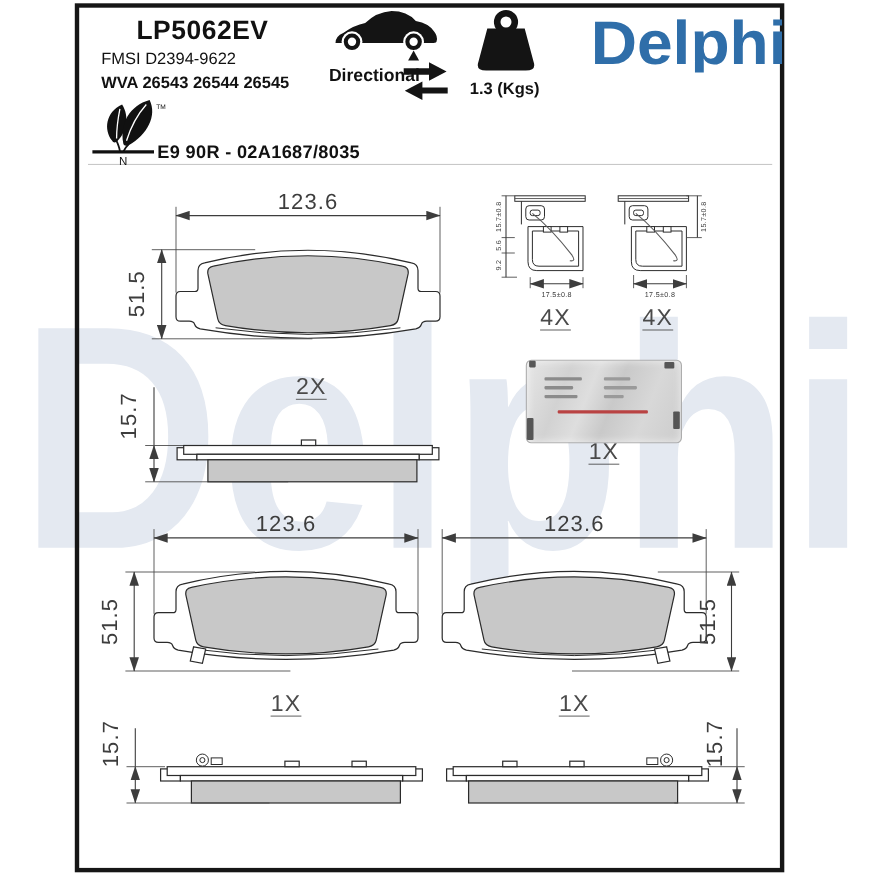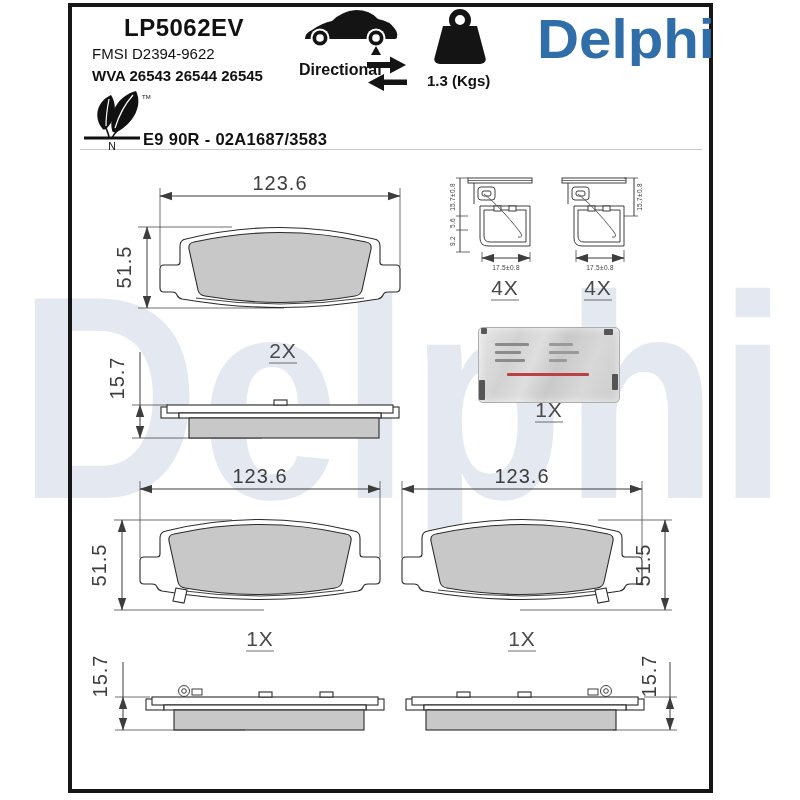--- a/index.html
+++ b/index.html
@@ -52,21 +52,21 @@
   <text class="t-wm" x="18" y="498" font-size="290" textLength="770" lengthAdjust="spacingAndGlyphs">Delphi</text>
 </svg>
 
 <div id="frame" class="abs"></div>
 
 <div id="part-number" class="abs hdr">LP5062EV</div>
 <div id="fmsi" class="abs hdr">FMSI D2394-9622</div>
 <div id="wva" class="abs hdr">WVA 26543 26544 26545</div>
 <div id="directional" class="abs hdr">Directional</div>
 <div id="weight-label" class="abs hdr">1.3 (Kgs)</div>
-<div id="approval" class="abs hdr">E9 90R - 02A1687/3583</div>
+<div id="approval" class="abs hdr">E9 90R - 02A1687/8035</div>
 <div id="separator" class="abs"></div>
 
 <svg class="icon-svg" style="left:302px;top:8px" width="96" height="54">
   <path fill="#141414" d="M3,31 Q3,25 10,22 Q20,15 30,13 Q40,3 54,2 Q68,2 76,11 Q88,13 93,21 Q96,25 95,29 Q95,31 92,31 Z"></path>
   <circle cx="18" cy="30" r="9.5" fill="#fff"></circle>
     <circle cx="74" cy="30" r="9.5" fill="#fff"></circle>
   <circle cx="18" cy="30" r="7.5" fill="#141414"></circle>
     <circle cx="74" cy="30" r="7.5" fill="#141414"></circle>
   <circle cx="18" cy="30" r="3.8" fill="#fff"></circle>
     <circle cx="74" cy="30" r="3.8" fill="#fff"></circle>

